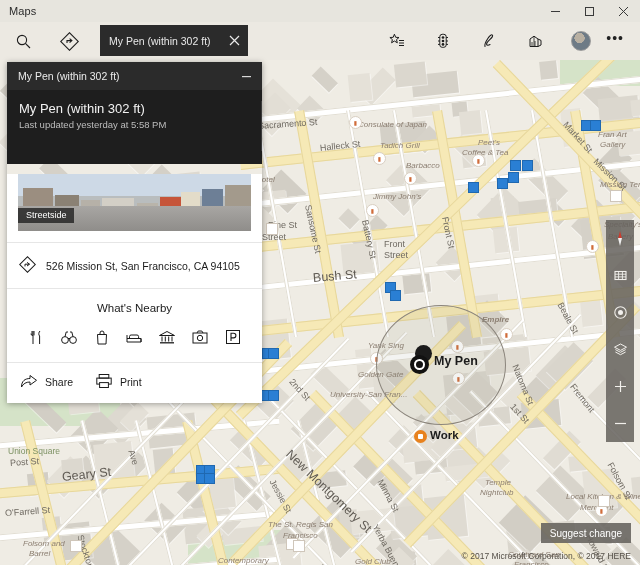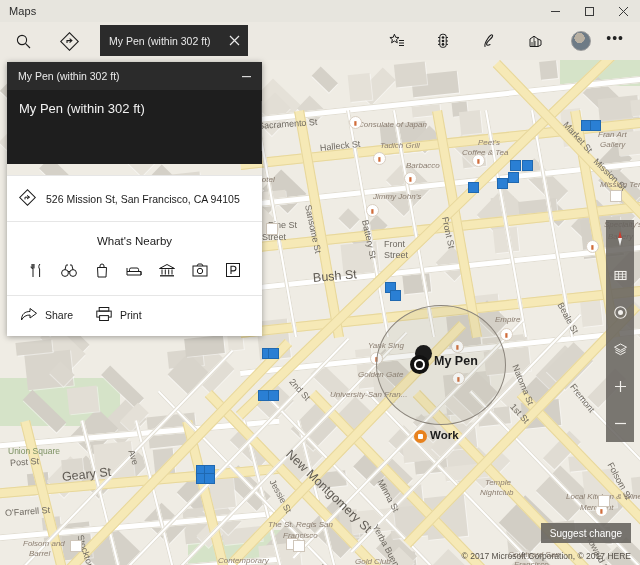--- a/index.html
+++ b/index.html
@@ -592,21 +592,21 @@
       <div class="mlabel poi" style="left: 604px; top: 160px; transform: rotate(0deg);">Specialty's</div>
       <div class="mlabel poi" style="left: 608px; top: 172px; transform: rotate(0deg);">Bakery</div>
       <div class="mlabel poi" style="left: 600px; top: 120px; transform: rotate(0deg);">Mission Terrace</div>
       <div class="mlabel park-lbl" style="left: 8px; top: 386px; transform: rotate(0deg);">Union Square</div>
       <div class="mlabel poi" style="left: 23px; top: 479px; transform: rotate(0deg);">Folsom and</div>
       <div class="mlabel poi" style="left: 29px; top: 489px; transform: rotate(0deg);">Barrel</div>
       <div class="mlabel poi" style="left: 218px; top: 496px; transform: rotate(0deg);">Contemporary</div>
       <div class="mlabel poi" style="left: 268px; top: 460px; transform: rotate(0deg);">The St. Regis San</div>
       <div class="mlabel poi" style="left: 283px; top: 471px; transform: rotate(0deg);">Francisco</div>
       <div class="mlabel poi" style="left: 355px; top: 497px; transform: rotate(0deg);">Gold Club</div>
-      <div class="mlabel poi" style="left: 495px; top: 255px; transform: rotate(0deg);">Empire</div>
+      <div class="mlabel poi" style="left: 482px; top: 255px; transform: rotate(0deg); font-weight: bold;">Empire</div>
       <div class="mlabel poi" style="left: 485px; top: 418px; transform: rotate(0deg);">Temple</div>
       <div class="mlabel poi" style="left: 480px; top: 428px; transform: rotate(0deg);">Nightclub</div>
       <div class="mlabel poi" style="left: 566px; top: 432px; transform: rotate(0deg);">Local Kitchen &amp; Wine</div>
       <div class="mlabel poi" style="left: 580px; top: 443px; transform: rotate(0deg);">Merchant</div>
       <div class="mlabel poi" style="left: 508px; top: 490px; transform: rotate(0deg);">Courtyard San</div>
       <div class="mlabel poi" style="left: 514px; top: 500px; transform: rotate(0deg);">Francisco</div>
       <div class="poi-pin" style="left: 373px; top: 92px; font-size: 6px;">▮</div>
       <div class="poi-pin" style="left: 404px; top: 112px; font-size: 6px;">▮</div>
       <div class="poi-pin" style="left: 366px; top: 144px; font-size: 6px;">▮</div>
       <div class="poi-pin" style="left: 472px; top: 94px; font-size: 6px;">▮</div>
@@ -701,26 +701,40 @@
     <div class="minimize">
       <svg width="11" height="11" viewBox="0 0 11 11">
           <rect x="1" y="5" width="9" height="1.2" fill="currentColor"></rect>
         </svg>
     </div>
   </div>
 
   <div class="card-hero">
     <div class="hero-text">
       <div class="hero-title">My Pen (within 302 ft)</div>
+      <div class="hero-sub">Last updated yesterday at 5:58 PM</div>
     </div>
     <div class="hero-sep"></div>
   </div>
 
   <div class="card-body">
 
+    <div class="streetside">
+      <div class="ss-b" style="left:2%;  width:13%; height:52%; background:#9b8e80;"></div>
+      <div class="ss-b" style="left:16%; width:10%; height:40%; background:#8a8174;"></div>
+      <div class="ss-b" style="left:27%; width:8%;  height:30%; background:#b6b1a8;"></div>
+      <div class="ss-b" style="left:36%; width:14%; height:34%; background:#d3cfc6;"></div>
+      <div class="ss-b" style="left:51%; width:9%;  height:26%; background:#b9b4aa;"></div>
+      <div class="ss-b" style="left:61%; width:9%;  height:36%; background:#c6553a;"></div>
+      <div class="ss-b" style="left:70%; width:8%;  height:44%; background:#e3dcc9;"></div>
+      <div class="ss-b" style="left:79%; width:9%;  height:50%; background:#6d7f96;"></div>
+      <div class="ss-b" style="left:89%; width:11%; height:56%; background:#a39a8c;"></div>
+      <div class="ss-road"></div>
+      <div class="ss-label">Streetside</div>
+    </div>
 
     <div class="card-divider"></div>
 
     <div class="addr-row">
       <span>
         <svg width="17" height="17" viewBox="0 0 17 17">
           <rect x="3" y="3" width="11" height="11" transform="rotate(45 8.5 8.5)" fill="none" stroke="#1b1b1b" stroke-width="1"></rect>
           <path d="M6 10.4 L6 8.2 L10.2 8.2 M8 6.4 L10.6 8.2 L8 10" fill="none" stroke="#1b1b1b" stroke-width="1"></path>
         </svg>
       </span>

